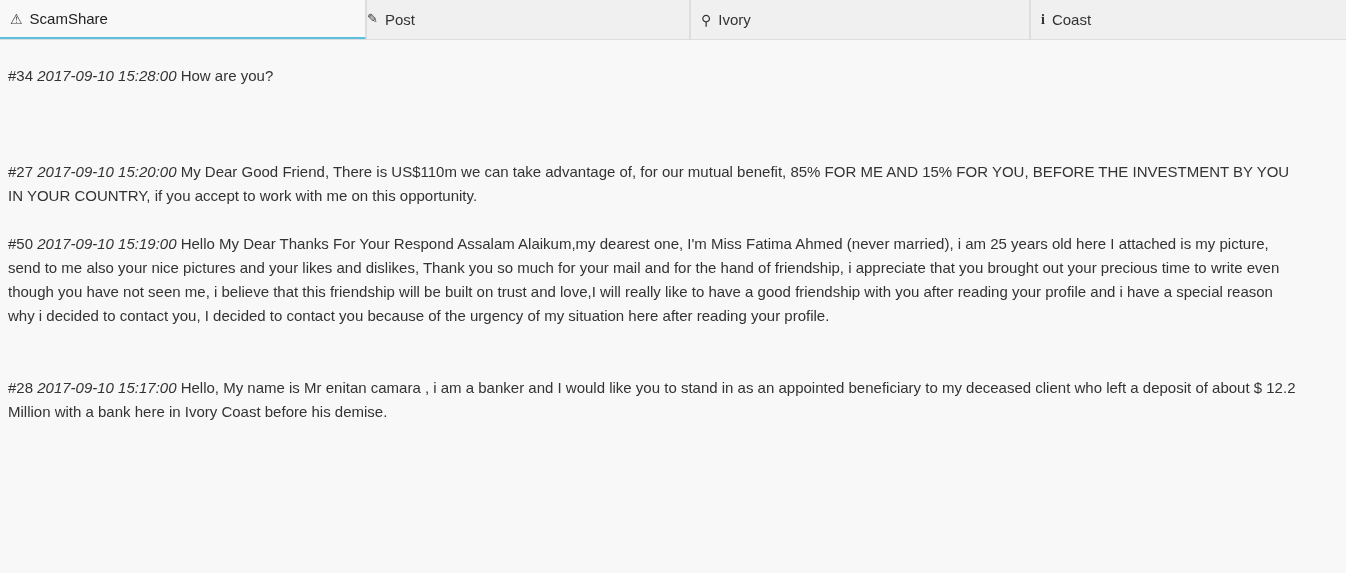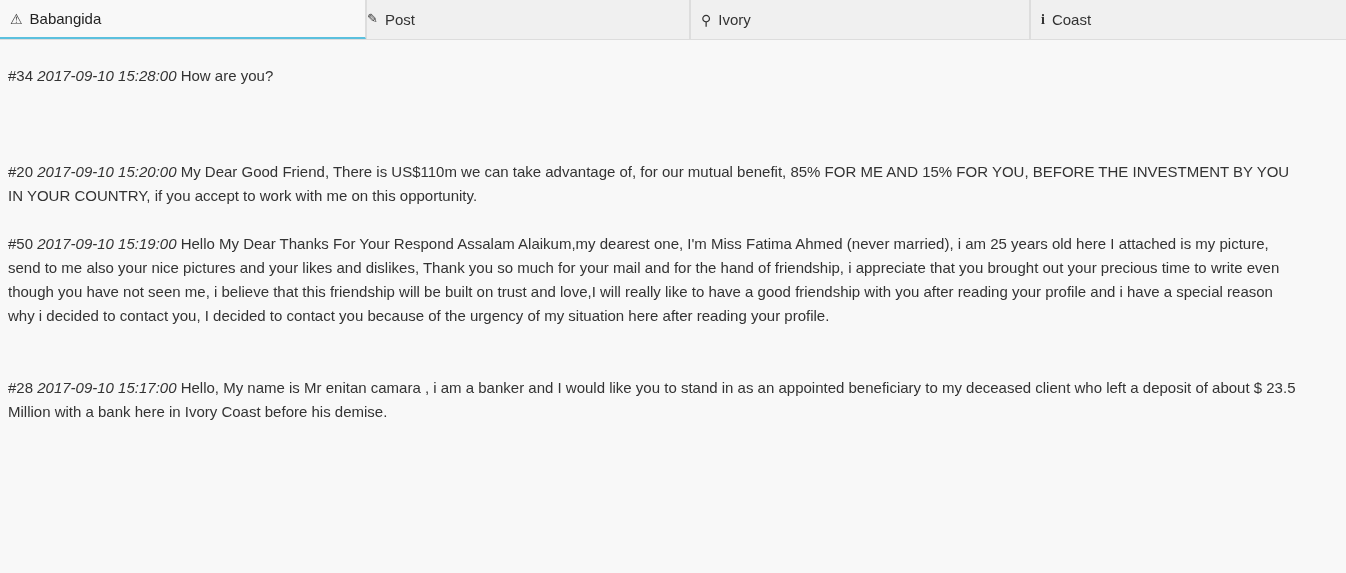--- a/index.html
+++ b/index.html
@@ -88,21 +88,21 @@
   .post-body {
     color: #333333;
   }
 </style>
 </head>
 <body>
 
 <div class="navbar">
   <div class="nav-tab brand">
     <span class="nav-icon warn">⚠</span>
-    <span>Babangida</span>
+    <span>ScamShare</span>
   </div>
   <div class="nav-tab post">
     <span class="nav-icon pencil">✎</span>
     <span>Post</span>
   </div>
   <div class="nav-tab search">
     <span class="nav-icon">⚲</span>
     <span>Ivory</span>
   </div>
   <div class="nav-tab about">
@@ -119,33 +119,33 @@
     <span class="post-time">2017-09-10 15:28:00</span>
     <span class="post-body">How are you?</span>
   </p>
   <div class="post-spacer"></div>
 
   <div class="post-spacer"></div>
 
   <div class="post-spacer"></div>
 
   <p class="post">
-    <span class="post-id">#20</span>
+    <span class="post-id">#27</span>
     <span class="post-time">2017-09-10 15:20:00</span>
     <span class="post-body">My Dear Good Friend, There is US$110m we can take advantage of, for our mutual benefit, 85% FOR ME AND 15% FOR YOU, BEFORE THE INVESTMENT BY YOU IN YOUR COUNTRY, if you accept to work with me on this opportunity.</span>
   </p>
   <div class="post-spacer"></div>
 
   <p class="post">
     <span class="post-id">#50</span>
     <span class="post-time">2017-09-10 15:19:00</span>
     <span class="post-body">Hello My Dear Thanks For Your Respond Assalam Alaikum,my dearest one, I'm Miss Fatima Ahmed (never married), i am 25 years old here I attached is my picture, send to me also your nice pictures and your likes and dislikes, Thank you so much for your mail and for the hand of friendship, i appreciate that you brought out your precious time to write even though you have not seen me, i believe that this friendship will be built on trust and love,I will really like to have a good friendship with you after reading your profile and i have a special reason why i decided to contact you, I decided to contact you because of the urgency of my situation here after reading your profile.</span>
   </p>
   <div class="post-spacer"></div>
 
   <div class="post-spacer"></div>
 
   <p class="post">
     <span class="post-id">#28</span>
     <span class="post-time">2017-09-10 15:17:00</span>
-    <span class="post-body">Hello, My name is Mr enitan camara , i am a banker and I would like you to stand in as an appointed beneficiary to my deceased client who left a deposit of about $ 23.5 Million with a bank here in Ivory Coast before his demise.</span>
+    <span class="post-body">Hello, My name is Mr enitan camara , i am a banker and I would like you to stand in as an appointed beneficiary to my deceased client who left a deposit of about $ 12.2 Million with a bank here in Ivory Coast before his demise.</span>
   </p>
 </div>
 
 </body></html>

